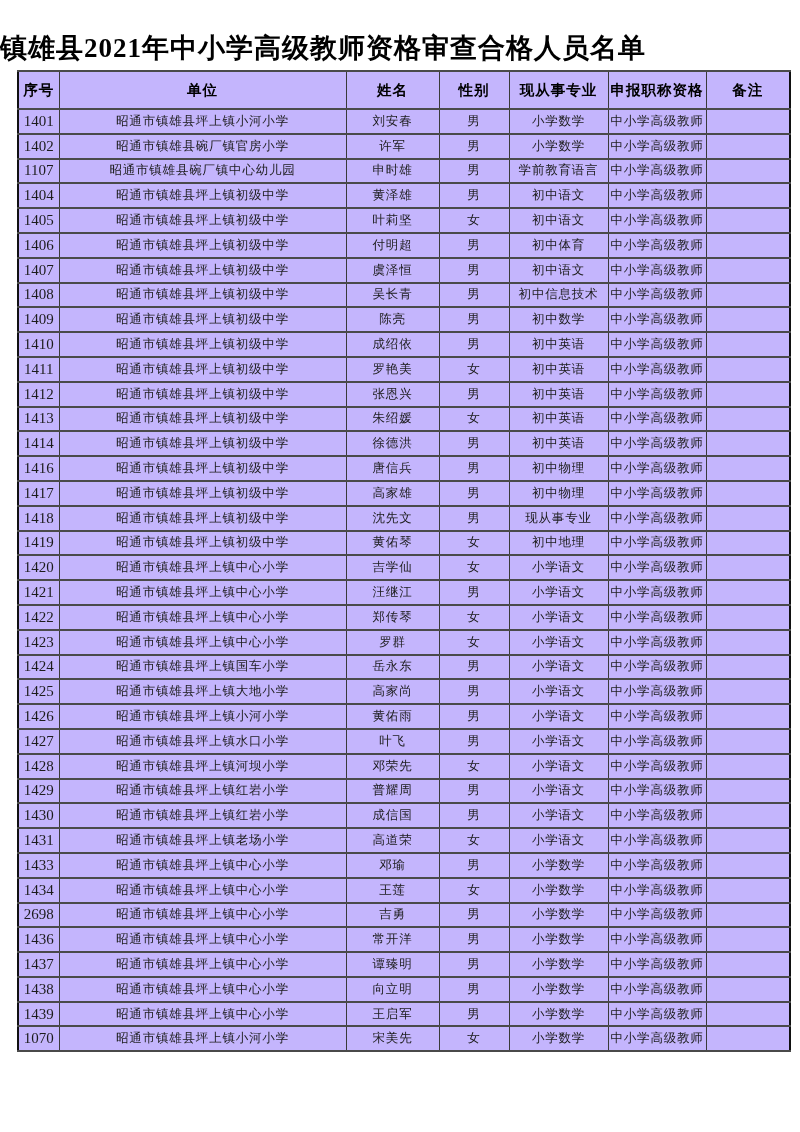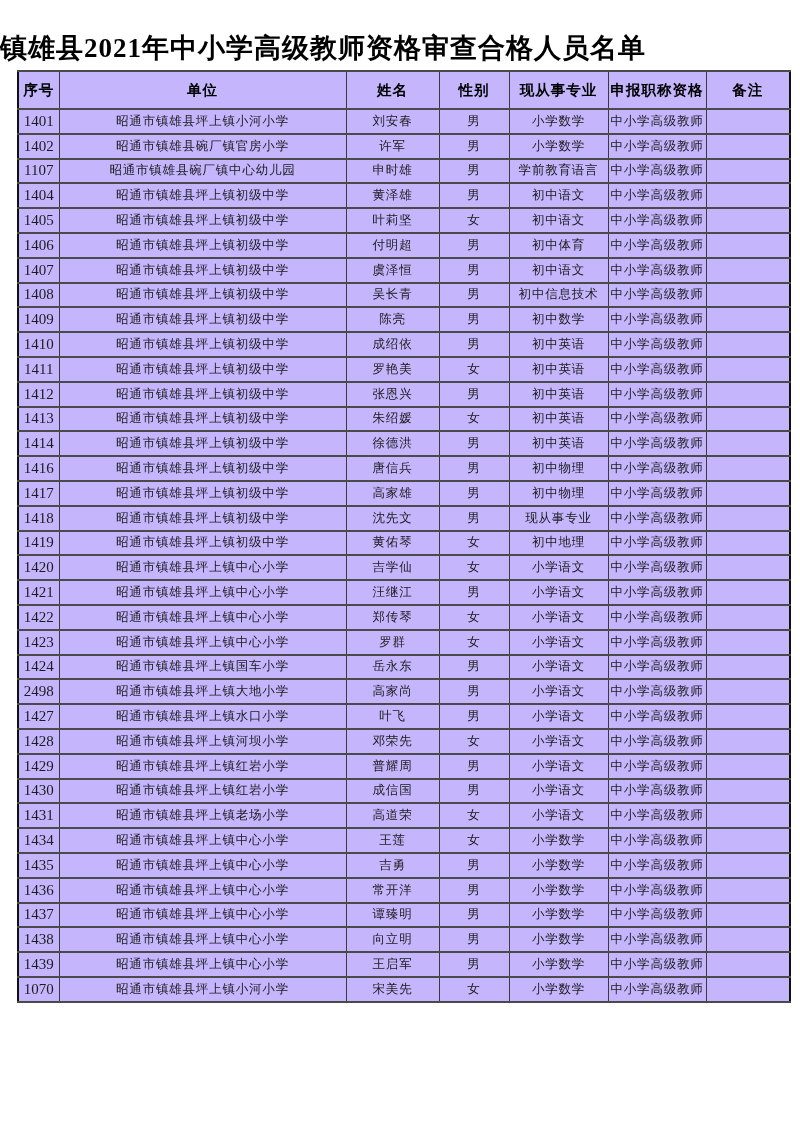--- a/index.html
+++ b/index.html
@@ -298,23 +298,32 @@
         <tr>
           <td class="cell-no">1424</td>
           <td class="cell-unit">昭通市镇雄县坪上镇国车小学</td>
           <td class="cell-name">岳永东</td>
           <td class="cell-gender">男</td>
           <td class="cell-major">小学语文</td>
           <td class="cell-title_qualification">中小学高级教师</td>
           <td class="cell-remark"></td>
         </tr>
         <tr>
-          <td class="cell-no">2498</td>
+          <td class="cell-no">1425</td>
           <td class="cell-unit">昭通市镇雄县坪上镇大地小学</td>
           <td class="cell-name">高家尚</td>
+          <td class="cell-gender">男</td>
+          <td class="cell-major">小学语文</td>
+          <td class="cell-title_qualification">中小学高级教师</td>
+          <td class="cell-remark"></td>
+        </tr>
+        <tr>
+          <td class="cell-no">1426</td>
+          <td class="cell-unit">昭通市镇雄县坪上镇小河小学</td>
+          <td class="cell-name">黄佑雨</td>
           <td class="cell-gender">男</td>
           <td class="cell-major">小学语文</td>
           <td class="cell-title_qualification">中小学高级教师</td>
           <td class="cell-remark"></td>
         </tr>
         <tr>
           <td class="cell-no">1427</td>
           <td class="cell-unit">昭通市镇雄县坪上镇水口小学</td>
           <td class="cell-name">叶飞</td>
           <td class="cell-gender">男</td>
@@ -352,30 +361,39 @@
         <tr>
           <td class="cell-no">1431</td>
           <td class="cell-unit">昭通市镇雄县坪上镇老场小学</td>
           <td class="cell-name">高道荣</td>
           <td class="cell-gender">女</td>
           <td class="cell-major">小学语文</td>
           <td class="cell-title_qualification">中小学高级教师</td>
           <td class="cell-remark"></td>
         </tr>
         <tr>
+          <td class="cell-no">1433</td>
+          <td class="cell-unit">昭通市镇雄县坪上镇中心小学</td>
+          <td class="cell-name">邓瑜</td>
+          <td class="cell-gender">男</td>
+          <td class="cell-major">小学数学</td>
+          <td class="cell-title_qualification">中小学高级教师</td>
+          <td class="cell-remark"></td>
+        </tr>
+        <tr>
           <td class="cell-no">1434</td>
           <td class="cell-unit">昭通市镇雄县坪上镇中心小学</td>
           <td class="cell-name">王莲</td>
           <td class="cell-gender">女</td>
           <td class="cell-major">小学数学</td>
           <td class="cell-title_qualification">中小学高级教师</td>
           <td class="cell-remark"></td>
         </tr>
         <tr>
-          <td class="cell-no">1435</td>
+          <td class="cell-no">2698</td>
           <td class="cell-unit">昭通市镇雄县坪上镇中心小学</td>
           <td class="cell-name">吉勇</td>
           <td class="cell-gender">男</td>
           <td class="cell-major">小学数学</td>
           <td class="cell-title_qualification">中小学高级教师</td>
           <td class="cell-remark"></td>
         </tr>
         <tr>
           <td class="cell-no">1436</td>
           <td class="cell-unit">昭通市镇雄县坪上镇中心小学</td>

